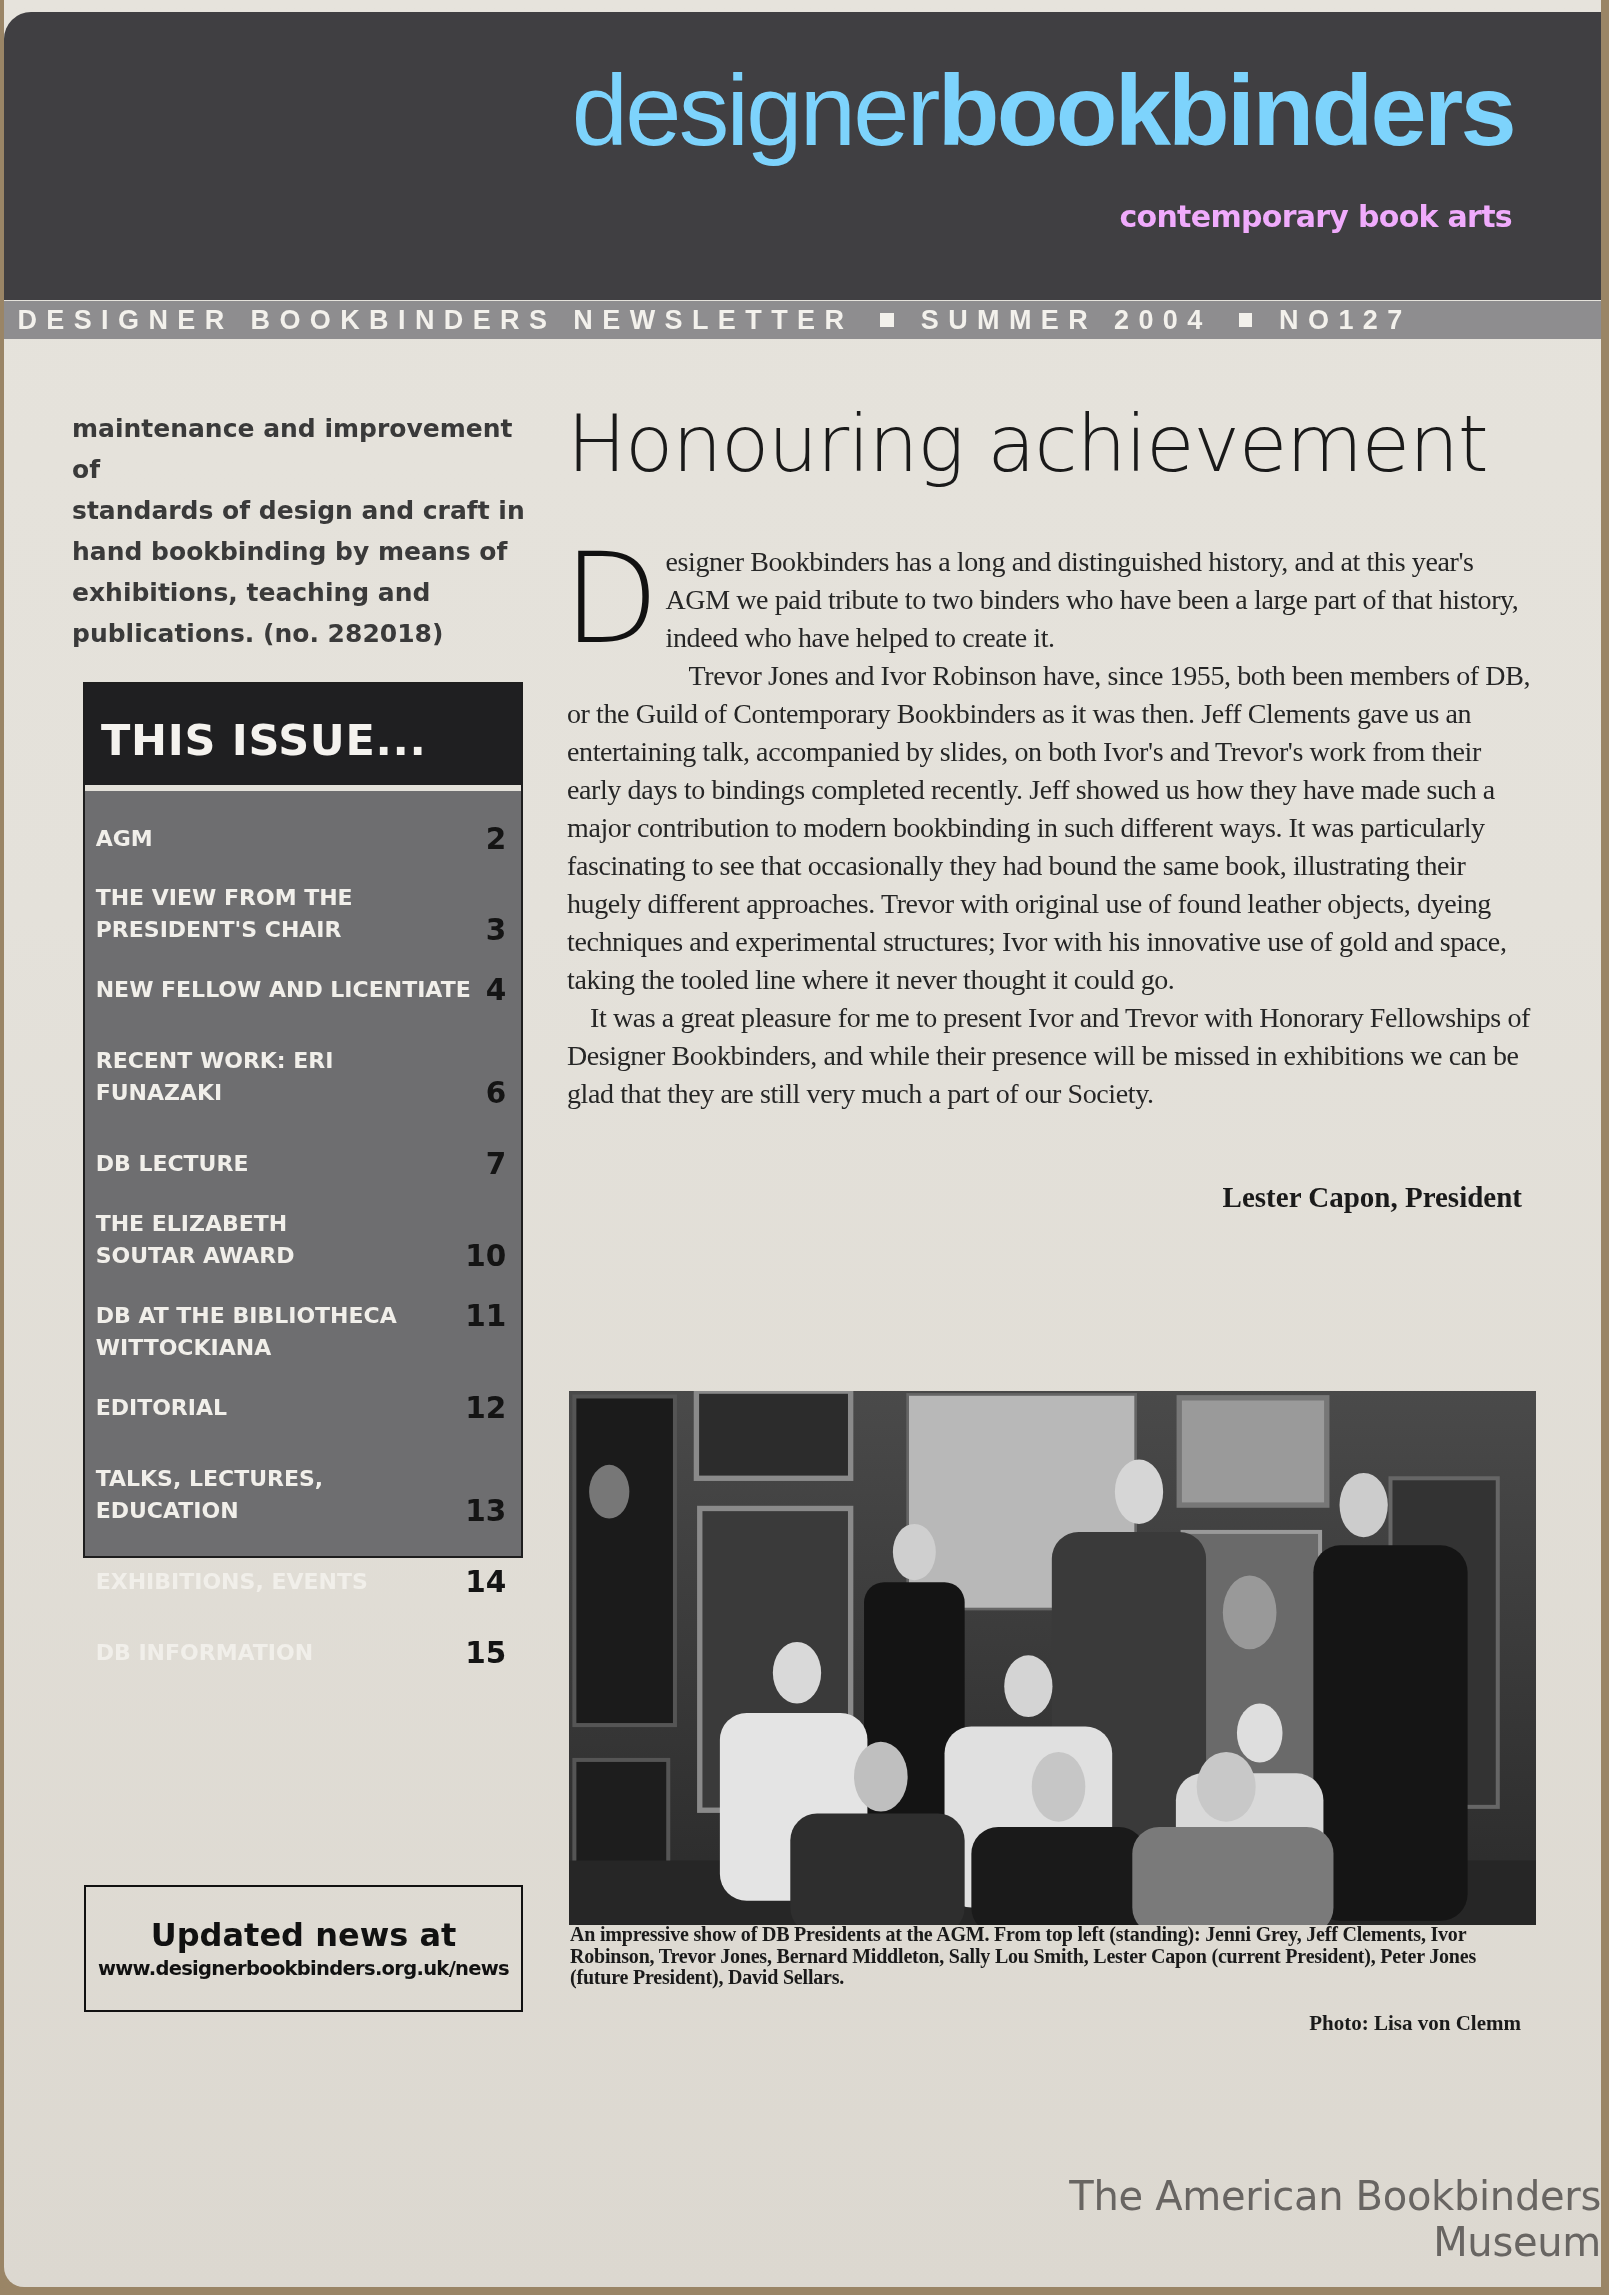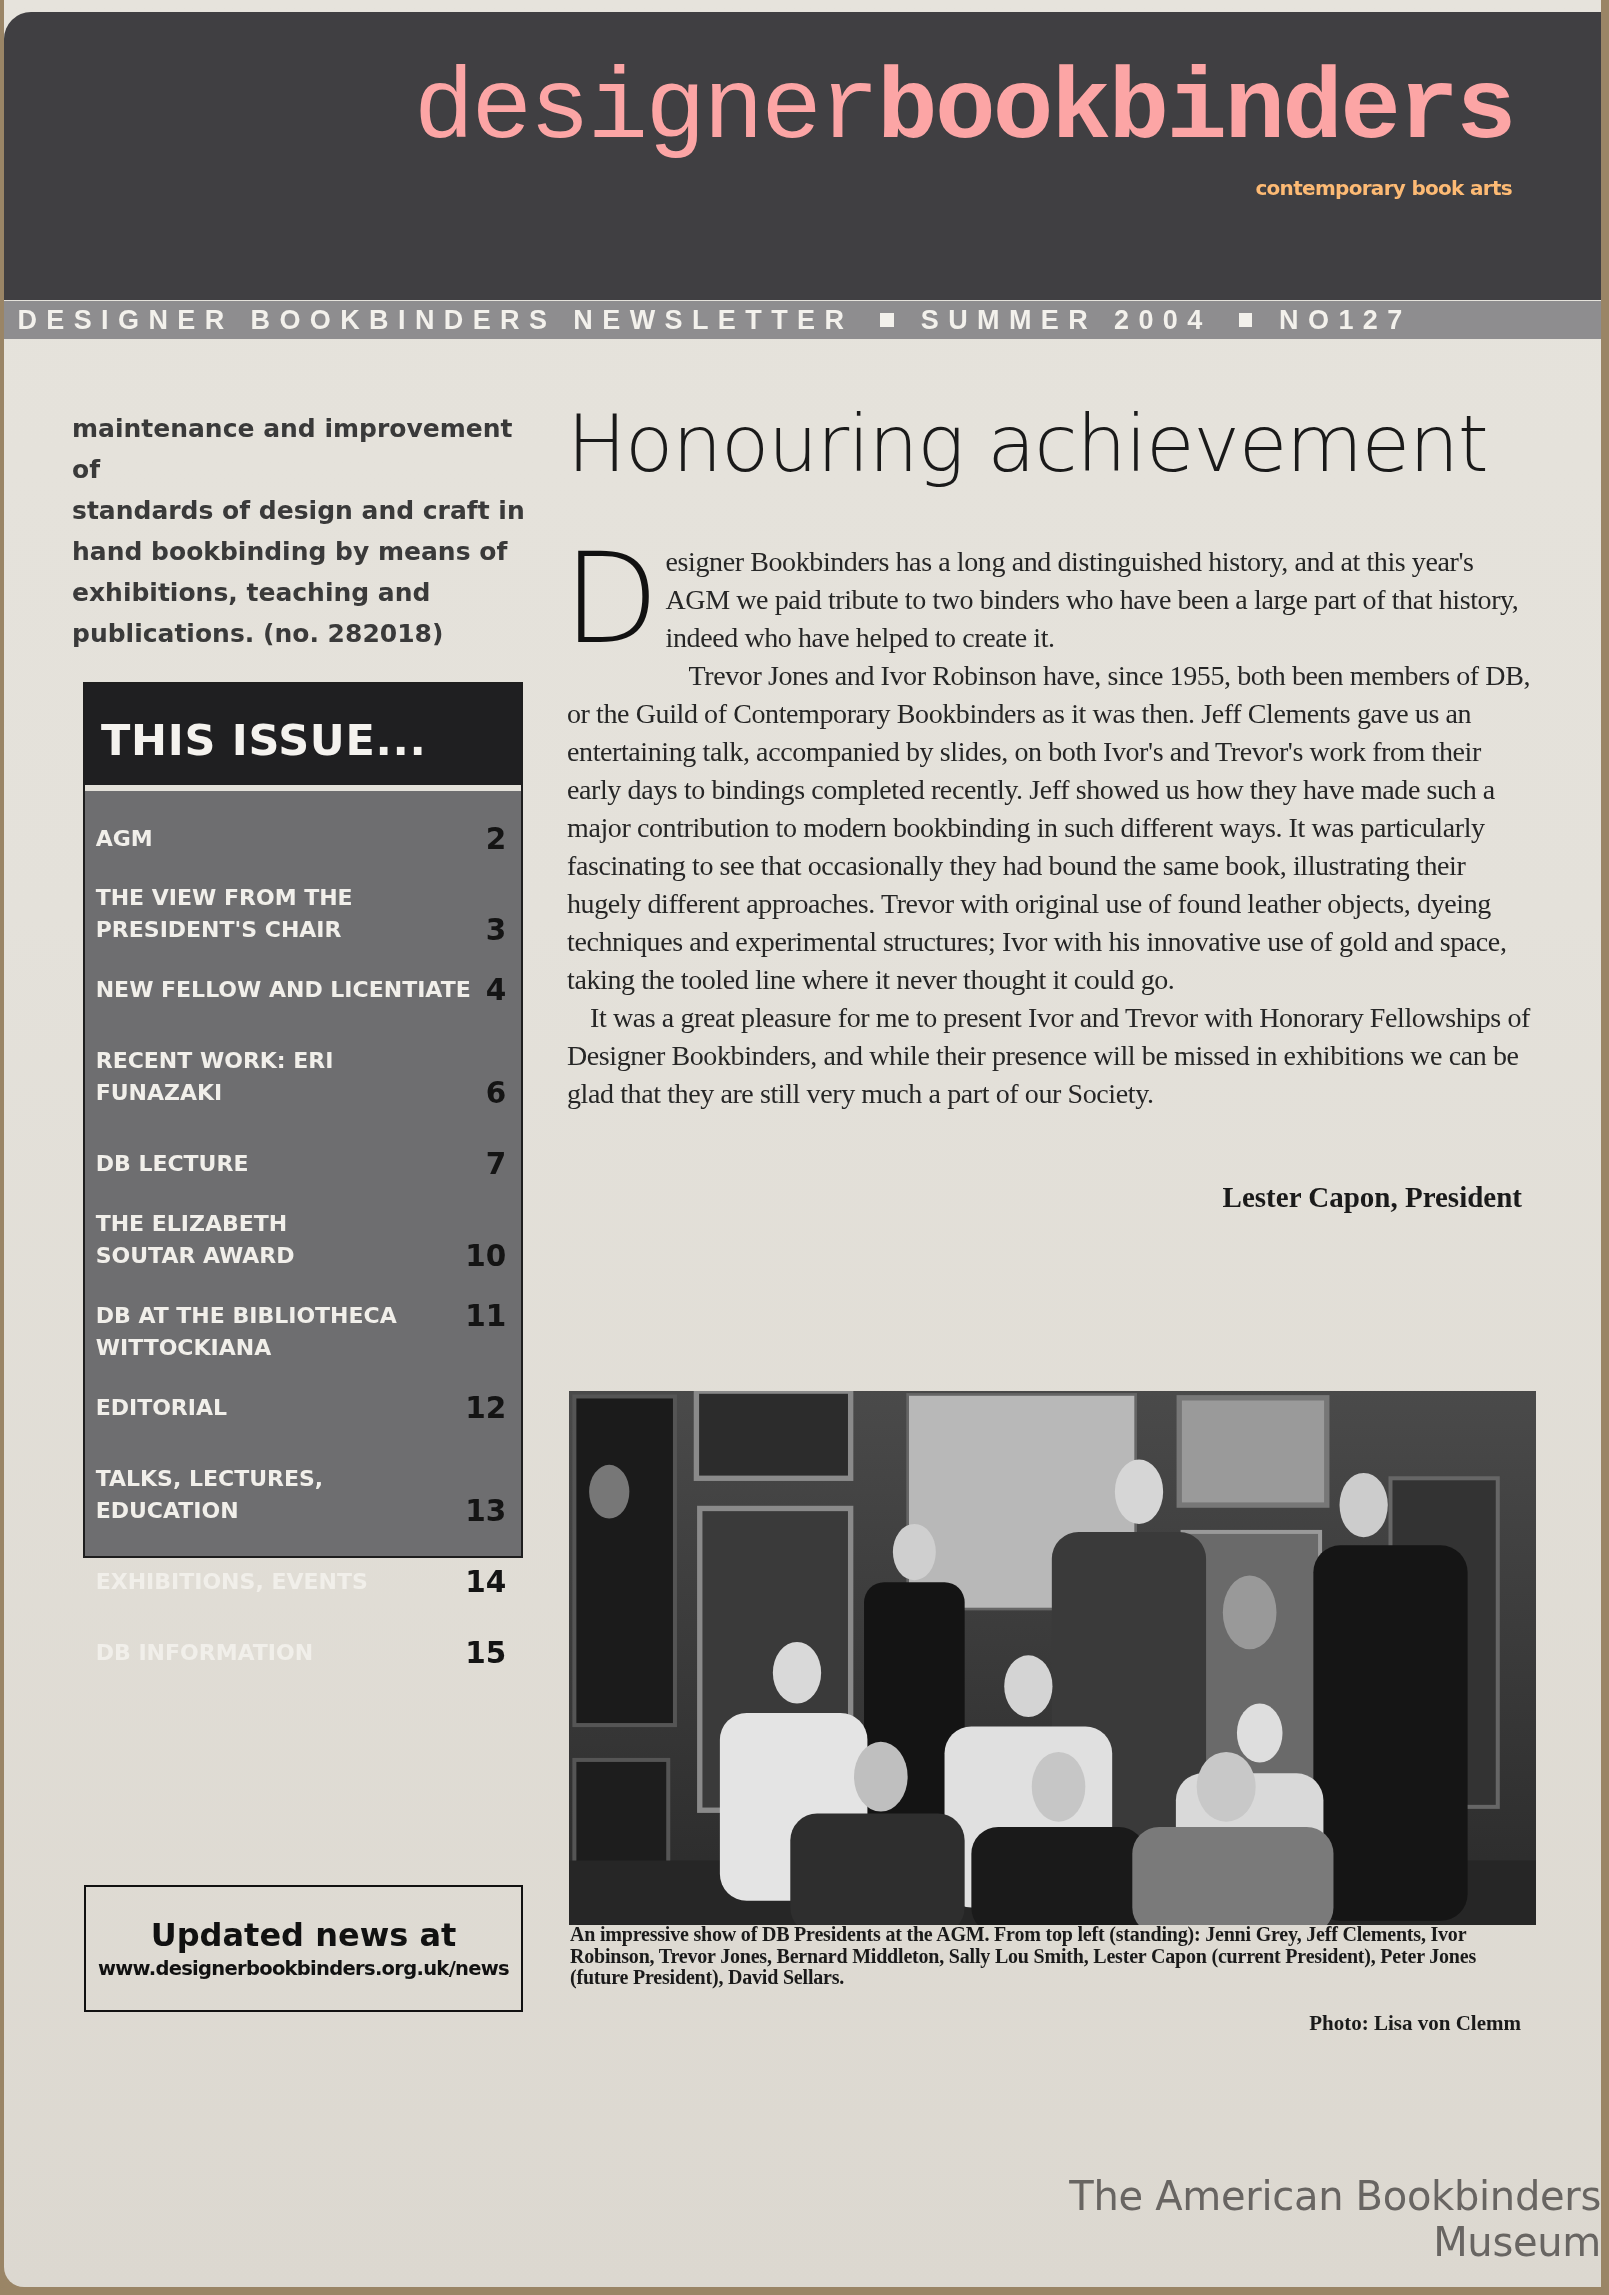--- a/index.html
+++ b/index.html
@@ -17,29 +17,29 @@
       overflow: hidden;
     }
     
     .masthead {
       position: absolute; left: 0; top: 12px; width: 1597px; height: 288px;
       background: #403f42;
       border-top-left-radius: 27px;
     }
     .brand {
       position: absolute; right: 87px; top: 48px;
-      color: #fca5a5; font-size: 101px; letter-spacing: -2.7px;
-      font-family: Liberation Mono, monospace; font-weight: 300;
+      color: #7dd3fc; font-size: 101px; letter-spacing: -2.7px;
+      font-family: Liberation Sans, sans-serif; font-weight: 300;
       line-height: 1;
     }
     .brand .w1 { font-weight: 400; }
     .brand .w2 { font-weight: 700; }
     .tagline {
-      position: absolute; right: 89px; top: 164px;
-      color: #fdba74; font-size: 20px; font-weight: 700;
+      position: absolute; right: 89px; top: 187px;
+      color: #f0abfc; font-size: 30px; font-weight: 700;
       font-family: "DejaVu Sans", sans-serif; letter-spacing: -0.7px;
     }
     .strip {
       position: absolute; left: 0; top: 301px; width: 1597px; height: 38px;
       background: #8e8d8f;
       display: flex; align-items: center;
       padding-left: 13.4px;
       color: #f3f1ec; font-weight: 700; font-size: 27px; letter-spacing: 9.4px;
       white-space: nowrap;
     }

